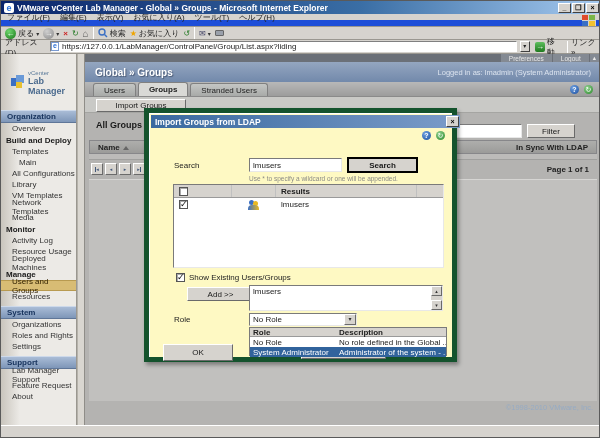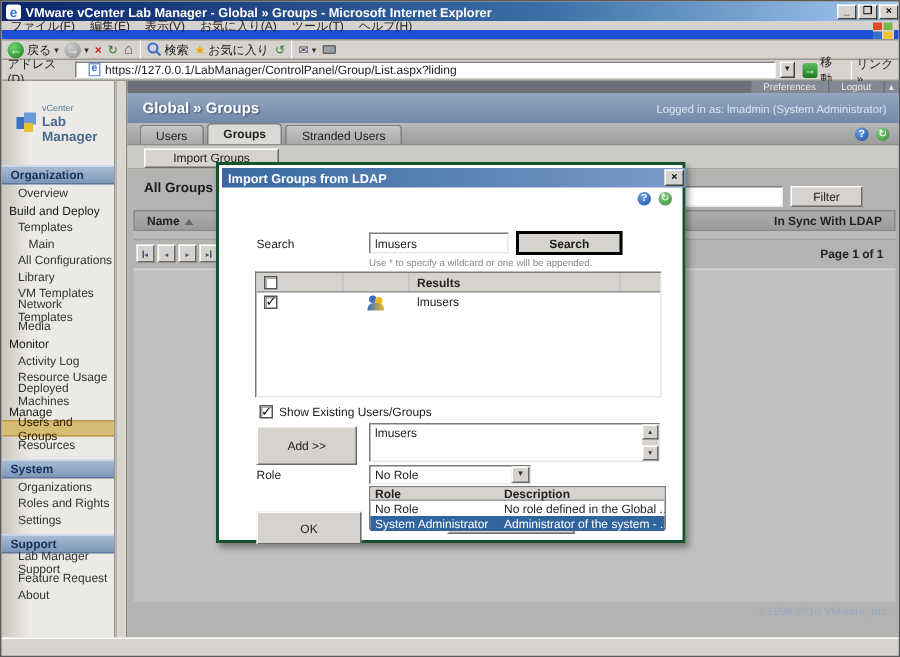--- a/index.html
+++ b/index.html
@@ -22,21 +22,21 @@
   .winflag { position:absolute; right:3px; top:14px; width:14px; height:12px; display:grid; grid-template-columns:6px 6px; grid-template-rows:5px 5px; gap:1px; background:#d6d3ce;}
   .winflag i { display:block; }
   .toolbar { left:0; top:25px; width:600px; height:14px; background:#d6d3ce; display:flex; align-items:center; gap:4px; padding-left:4px; font-size:8px; border-top:1px solid #9a9790; border-bottom:1px solid #9a9790;}
   .tbtn { display:flex; align-items:center; gap:2px; }
   .circ { width:11px;height:11px;border-radius:50%;color:#fff;font-size:8px;line-height:11px;text-align:center;font-weight:bold;}
   .circ.back { background:radial-gradient(circle at 35% 30%,#6fd66f,#1a7a1a); }
   .circ.fwd  { background:radial-gradient(circle at 35% 30%,#cfcfcf,#8a8a8a); }
   .tsep { width:1px; height:12px; background:#9a9790; border-right:1px solid #fff; }
   .caret { font-size:6px; color:#333; }
   .addressbar { left:0; top:39px; width:600px; height:14px; background:#d6d3ce; display:flex; align-items:center; gap:3px; padding-left:4px; font-size:8px; border-bottom:1px solid #9a9790;}
-  .addr-input { width:486px; height:11px; background:#fff; border:1px solid; border-color:#808080 #fff #fff #808080; display:flex; align-items:center; gap:3px; padding:0 8px; overflow:hidden; white-space:nowrap;}
+  .addr-input { width:486px; height:11px; background:#fff; border:1px solid; border-color:#808080 #fff #fff #808080; display:flex; align-items:center; gap:3px; padding:0 0; overflow:hidden; white-space:nowrap;}
   .pageico { width:8px;height:9px;background:#fff;border:1px solid #7a9ad0; position:relative; flex:0 0 auto;}
   .pageico::after{content:"e";position:absolute;left:1px;top:-1px;color:#2a6fd6;font-size:7px;font-weight:bold;}
   .addr-drop { width:11px;height:11px;background:#d6d3ce;border:1px solid;border-color:#fff #404040 #404040 #fff;font-size:6px;text-align:center;line-height:9px;}
   .gobtn { display:flex;align-items:center;gap:2px; padding:0 2px; height:12px; }
   .goarrow { width:10px;height:10px;border-radius:2px;background:linear-gradient(#5fbf5f,#1f7a1f);color:#fff;font-size:8px;line-height:10px;text-align:center;}
 
   
   .statusbar { left:0; top:424px; width:600px; height:14px; background:#d6d3ce; border-top:1px solid #fff; display:flex; align-items:stretch; font-size:8px; }
   .spane { border:1px solid; border-color:#808080 #fff #fff #808080; margin:11px; display:flex; align-items:center; gap:3px; padding:0 3px; white-space:nowrap; overflow:hidden;}
   .spane.grow { flex:1; }
@@ -48,21 +48,21 @@
   .sidebar { left:0; top:53px; width:76px; height:371px; background:linear-gradient(90deg,#c9c5bd,#eceae6 25%); border-right:1px solid #9a9790; font-size:8px; }
   .side-scroll { left:76px; top:53px; width:8px; height:371px; background:#d9d6d0; border-right:1px solid #8f8d88; border-left:1px solid #b5b2aa;}
   .logo { height:56px; position:relative; }
   .logo-cube { position:absolute; left:9px; top:20px; }
   .logo-txt { position:absolute; left:27px; top:16px; color:#5a7a9a; }
   .logo-txt .s1 { font-size:6px; display:block; }
   .logo-txt .s2 { font-size:9px; font-weight:bold; display:block; color:#4a6a8e;}
   .band { height:13px; background:linear-gradient(#a9bcd6,#7e96b8); color:#16325c; font-weight:bold; display:flex; align-items:center; padding-left:6px; border-top:1px solid #cdd9ea; border-bottom:1px solid #5f7698;}
   .orgrow { height:15px; display:flex; align-items:center; gap:3px; padding-left:5px; font-weight:bold; background:#e6e3de; border-bottom:1px solid #c2bfb8; position:relative;}
   .orgrow .dd { position:absolute; right:4px; font-size:6px; color:#555; }
-  .sgroup { height:12px; display:flex; align-items:center; padding-left:5px; font-weight:normal; color:#1a1a1a;text-align:center;}
+  .sgroup { height:12px; display:flex; align-items:center; padding-left:5px; font-weight:bold; color:#1a1a1a;text-align:center;}
   .sitem { height:11px; display:flex; align-items:center; padding-left:11px; color:#333; }
   .sitem.i2 { padding-left:18px; }
   .sitem.active { background:#d8bc74; border-top:1px solid #b89a50; border-bottom:1px solid #b89a50; color:#332200;}
   .orgicon { width:9px; height:9px; position:relative; flex:0 0 auto;}
   .orgicon i{position:absolute;width:5px;height:5px;}
   .orgicon .a{left:0;top:0;background:#e8b820;transform:rotate(45deg);}
   .orgicon .b{left:3px;top:3px;background:#3a6fc4;transform:rotate(45deg);}
 
   
   .prefsbar { left:84px; top:53px; width:516px; height:8px; background:#6b7078; display:flex; justify-content:flex-end; align-items:center; gap:1px; padding-right:2px;}
@@ -89,21 +89,21 @@
   .substrip { left:88px; top:153px; width:508px; height:6px; background:#bcbbb9; border-bottom:1px solid #a0a09e;}
   .pgrow { left:88px; top:160px; width:508px; height:16px; display:flex; align-items:center; justify-content:space-between; padding:0 2px;}
   .pgbtns { display:flex; gap:2px; }
   .pgbtn { width:12px; height:12px; background:#d6d3ce; border:1px solid; border-color:#fff #6a6a6a #6a6a6a #fff; color:#44597a; font-size:5px; display:flex; align-items:center; justify-content:center; gap:0;}
   .pgbar { display:inline-block; width:1px; height:5px; background:#44597a; }
   .pagelabel { font-weight:bold; font-size:8px; color:#222; padding-right:6px;}
   .panel { left:88px; top:178px; width:508px; height:222px; background:#c1c0be; border-top:1px solid #d6d5d3; }
   .footer { left:0; top:402px; width:592px; text-align:right; font-size:7.5px; color:#96abc4; }
 
   
-  .dialog { left:143px; top:107px; width:313px; height:254px; background:#ffffff; border:2px solid #14532d; box-shadow:1px 1px 0 #fff inset, 2px 3px 4px rgba(0,0,0,.35); z-index:50;}
+  .dialog { left:143px; top:107px; width:313px; height:254px; background:#fef9c3; border:5px solid #14532d; box-shadow:1px 1px 0 #fff inset, 2px 3px 4px rgba(0,0,0,.35); z-index:50;}
   .dlg-title { position:absolute; left:2px; top:2px; width:309px; height:13px; background:linear-gradient(90deg,#39699f,#7b9cc9); color:#fff; font-weight:bold; font-size:8.5px; display:flex; align-items:center; padding-left:4px;}
   .dlg-close { position:absolute; right:1px; top:1px; width:13px; height:11px; background:#d6d3ce; border:1px solid; border-color:#fff #404040 #404040 #fff; font-size:7px; line-height:9px; text-align:center; color:#000;}
   .dlg-icons { position:absolute; right:7px; top:18px; display:flex; gap:5px; }
   .hint { color:#8a8a86; font-size:6.5px; }
   .results { position:absolute; left:24px; top:71px; width:271px; height:84px; background:#fff; border:1px solid; border-color:#7a7a7a #e8e8e8 #e8e8e8 #7a7a7a;}
   .rheader { height:13px; background:#d6d3ce; border-bottom:1px solid #9a9a9a; display:flex; align-items:center; font-size:8px; font-weight:bold;}
   .rrow { height:13px; display:flex; align-items:center; font-size:8px; }
   .rc1 { width:58px; padding-left:5px; border-right:1px solid #c0c0c0; height:100%; display:flex; align-items:center;}
   .rc2 { width:44px; border-right:1px solid #c0c0c0; height:100%; display:flex; align-items:center; justify-content:center;}
   .rc3 { flex:1; padding-left:5px; border-right:1px solid #c0c0c0; height:100%; display:flex; align-items:center;}
@@ -388,36 +388,36 @@
         <span class="rc3" style="border-right:none;">lmusers</span>
         <span class="rc4"></span>
       </div>
     </div>
 
     <span class="abs" style="left:27px; top:160px; display:flex; align-items:center; gap:4px; font-size:8px;">
       <span class="cb on"></span>
       <span>Show Existing Users/Groups</span>
     </span>
 
-    <span class="abs btn" style="left:25px; top:174px; width:67px; height:26px;">Add &gt;&gt;</span>
+    <span class="abs btn" style="left:38px; top:174px; width:67px; height:14px;">Add &gt;&gt;</span>
     <div class="listbox">
       <span>lmusers</span>
       <span class="lb-scroll">
         <span class="sbtn">▴</span>
         <span class="sbtn">▾</span>
       </span>
     </div>
 
     <span class="abs" style="left:25px; top:202px; font-size:8px;">Role</span>
     <div class="select">
       <span>No Role</span>
       <span class="selarrow">▾</span>
     </div>
 
-    <span class="abs btn" style="left:25px; top:231px; width:70px; height:22px; z-index:55;">OK</span>
+    <span class="abs btn" style="left:14px; top:231px; width:70px; height:17px; z-index:55;">OK</span>
     <span class="abs btn" style="left:152px; top:233px; width:85px; height:13px; z-index:55;">Cancel</span>
 
     <div class="dropdown">
       <div class="ddhead">
         <span class="ddc1">Role</span>
         <span class="ddc2">Description</span>
       </div>
       <div class="ddrow">
         <span class="ddc1">No Role</span>
         <span class="ddc2">No role defined in the Global ...</span>

